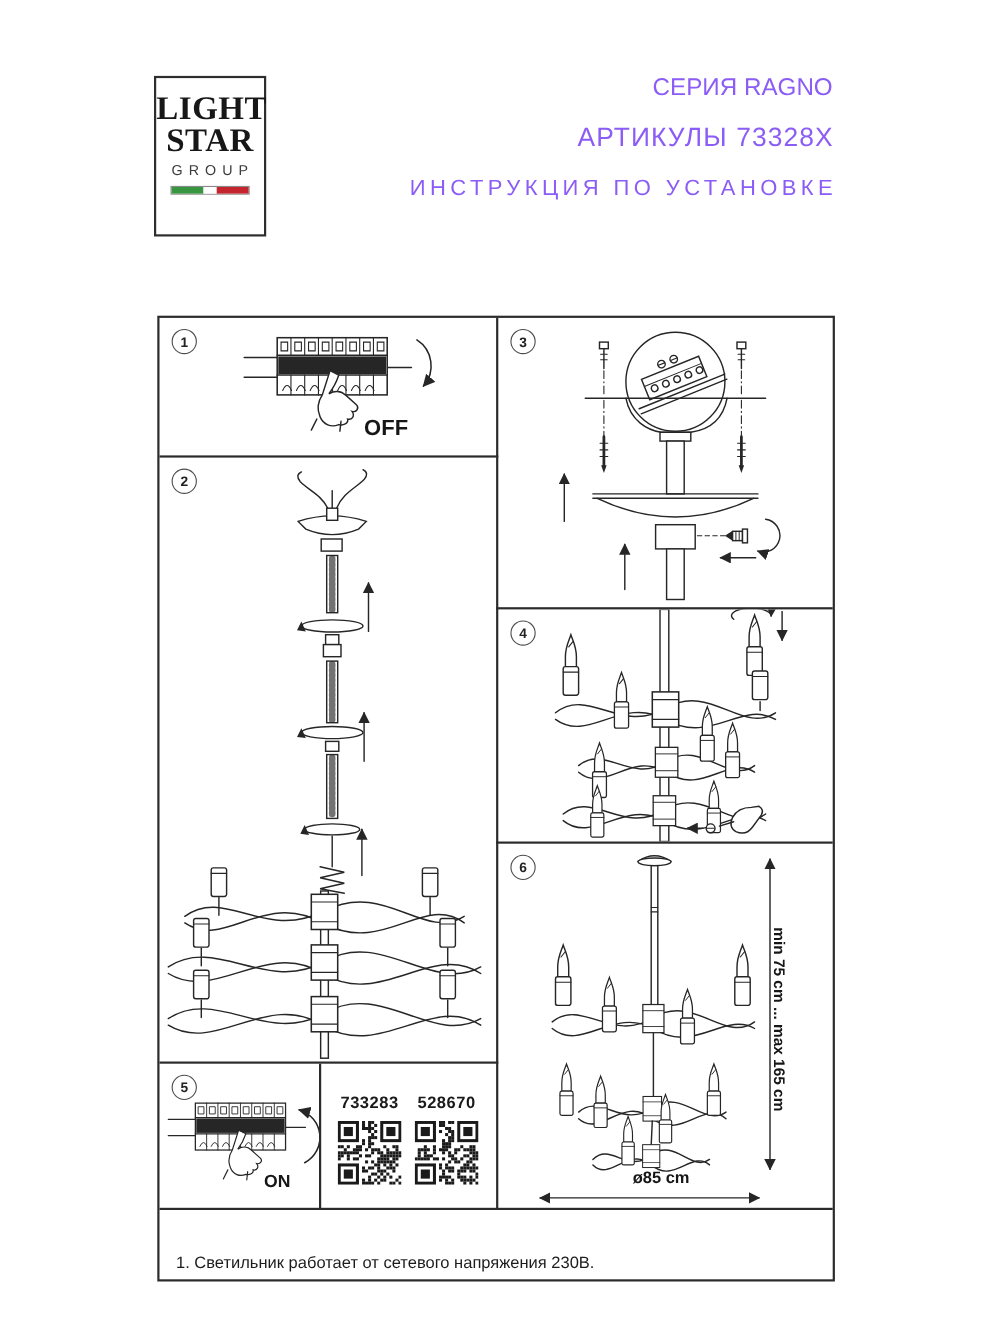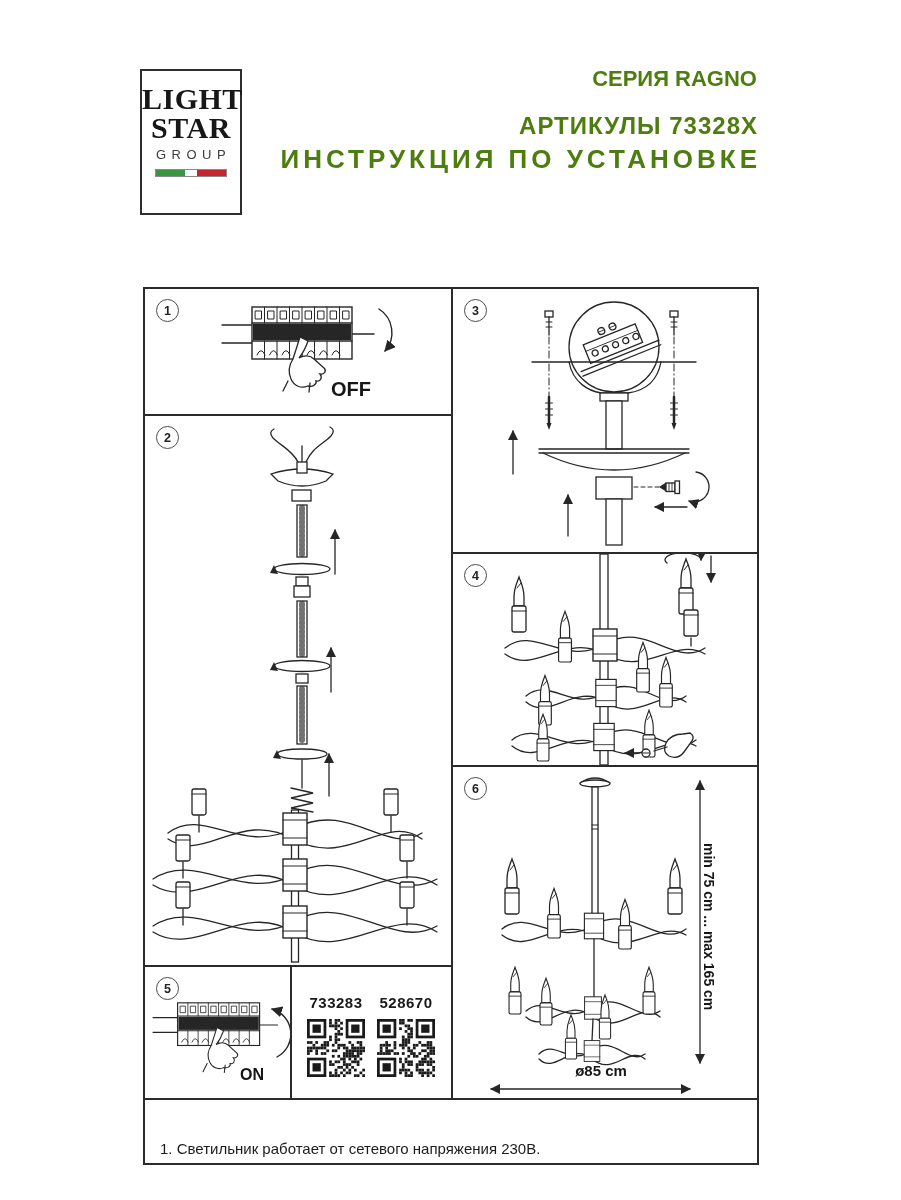--- a/index.html
+++ b/index.html
@@ -5,24 +5,24 @@
   html,body{margin:0;padding:0;background:#fff;}
   body{width:901px;height:1200px;font-family:"Liberation Sans",sans-serif;}
   .page{position:relative;width:901px;height:1200px;background:#fff;overflow:hidden;color:#1d1d1d;}
   
   .logo-box{position:absolute;left:140px;top:69px;width:98px;height:142px;border:2px solid #2e2e2e;background:#fff;text-align:center;}
   .logo-word{font-family:"Liberation Serif",serif;font-weight:bold;font-size:30px;line-height:.95;letter-spacing:.5px;color:#171717;}
   .logo-w1{margin-top:14px;}
   .logo-group{margin-top:5px;font-size:13px;letter-spacing:5.5px;color:#3c3c3c;text-indent:5px;}
   .flag{margin:7px auto 0;width:72px;height:8px;display:flex;border:1px solid #8a8a8a;box-sizing:border-box;}
   .flag>div{height:100%;}
-  .hdr{position:absolute;right:144px;text-align:right;font-weight:bold;color:#4d7c0f;white-space:nowrap;}
+  .hdr{position:absolute;right:144px;text-align:right;font-weight:normal;color:#8b5cf6;white-space:nowrap;}
   .hdr-series{top:66px;font-size:22px;}
   .hdr-articles{top:100px;font-size:24px;letter-spacing:1px;margin-right:-1px;margin-top:12px;}
-  .hdr-t1{top:144px;font-size:26px;letter-spacing:4px;margin-right:-4px;}
+  .hdr-t1{top:160px;font-size:20px;letter-spacing:4px;margin-right:-4px;}
   .hdr-t2{top:189px;font-size:22px;letter-spacing:2.5px;margin-right:-2.5px;}
   
   .grid{position:absolute;left:143px;top:287px;width:612px;height:874px;border:2px solid #2b2b2b;background:#fff;}
   .hline,.vline{position:absolute;background:#2b2b2b;}
   .panel{position:absolute;}
   .badge{position:absolute;left:11px;top:10px;width:21px;height:21px;border:1.6px solid #4c4c4c;border-radius:50%;display:flex;align-items:center;justify-content:center;font-weight:bold;font-size:12.5px;color:#222;background:#fff;z-index:3;}
   .lbl{position:absolute;font-weight:bold;color:#161616;white-space:nowrap;}
   .draw{position:absolute;left:0;top:0;}
   .qr-label{position:absolute;top:27px;font-weight:bold;font-size:15px;letter-spacing:.5px;color:#1a1a1a;text-align:center;width:62px;}
   .qr-svg{position:absolute;top:52px;}

